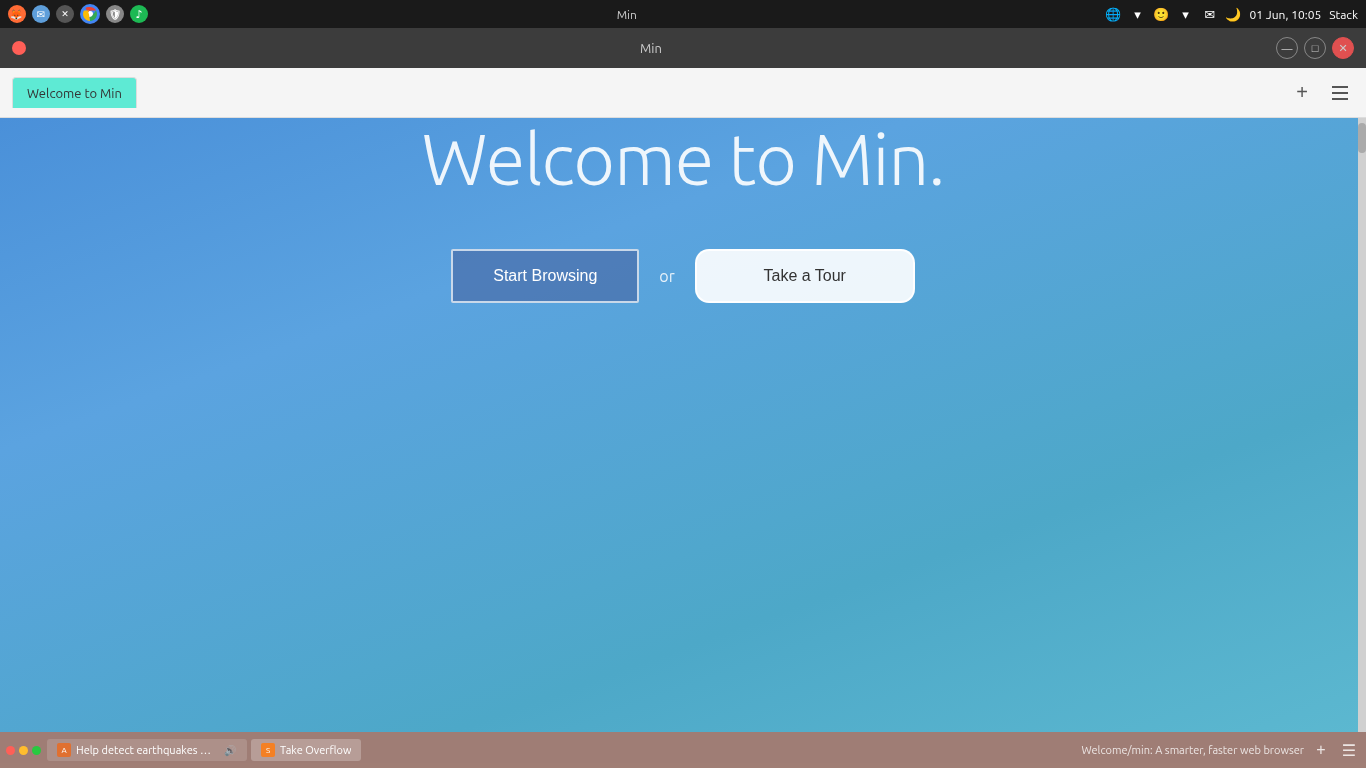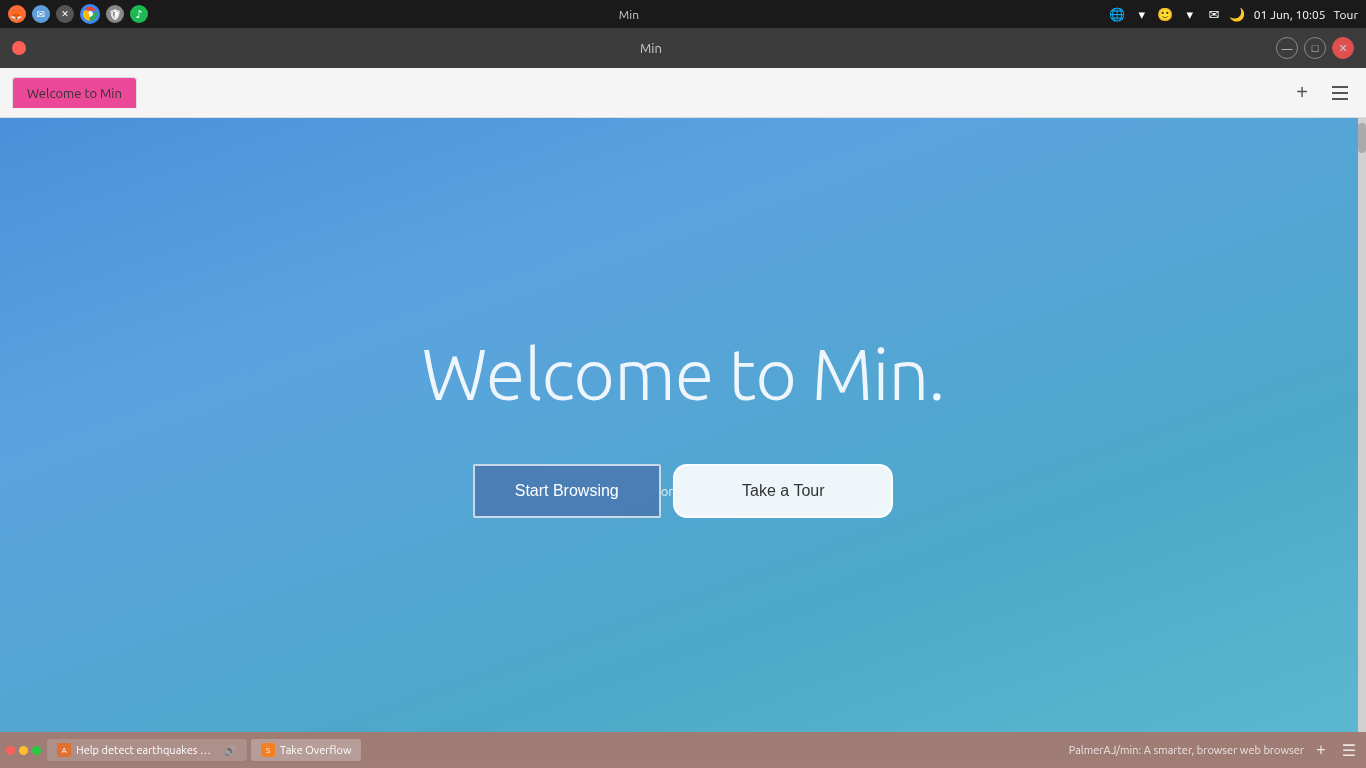--- a/index.html
+++ b/index.html
@@ -111,21 +111,21 @@
       padding: 0 12px;
       gap: 10px;
       border-bottom: 1px solid #ddd;
     }
     .tab-strip {
       display: flex;
       align-items: center;
       flex: 1;
     }
     .active-tab {
-      background: #ec4899;
+      background: #5eead4;
       border: 1px solid #ddd;
       border-bottom: none;
       padding: 8px 14px;
       border-radius: 4px 4px 0 0;
       font-size: 13px;
       color: #333;
       display: flex;
       align-items: center;
       gap: 8px;
       cursor: pointer;
@@ -168,47 +168,48 @@
       position: relative;
       overflow: hidden;
     }
     .welcome-page {
       width: 100%;
       height: 100%;
       background: linear-gradient(160deg, #4a90d9 0%, #5ba3e0 30%, #4da8c8 70%, #5cb8d0 100%);
       display: flex;
       flex-direction: column;
       align-items: center;
-      justify-content: center;
+      justify-content: flex-start;
       gap: 50px;
       position: relative;
     }
     .welcome-title {
       font-size: 72px;
       font-weight: 300;
       color: rgba(255,255,255,0.9);
       letter-spacing: -1px;
     }
     .welcome-buttons {
       display: flex;
       align-items: center;
+      gap: 20px;
     }
     .btn-start {
       padding: 16px 40px;
       background: rgba(70,100,160,0.6);
       border: 2px solid rgba(255,255,255,0.7);
       color: #ffffff;
       font-size: 16px;
       cursor: pointer;
       border-radius: 2px;
       min-width: 160px;
     }
     .btn-or {
       color: rgba(255,255,255,0.85);
-      font-size: 13px;
+      font-size: 16px;
     }
     .btn-tour {
       padding: 16px 40px;
       background: rgba(255,255,255,0.9);
       border: 2px solid rgba(255,255,255,0.9);
       color: #333;
       font-size: 16px;
       cursor: pointer;
       border-radius: 14px;
       min-width: 220px;
@@ -319,21 +320,21 @@
   </div>
   <div style="color:#ccc; font-size:12px;">Min</div>
   <div class="system-bar-right">
     <div class="sys-icon">🌐</div>
     <div class="sys-icon">▾</div>
     <div class="sys-icon">🙂</div>
     <div class="sys-icon">▾</div>
     <div class="sys-icon">✉</div>
     <div class="sys-icon">🌙</div>
     <div style="font-size:12px; color:#fff;text-align:center;">01 Jun, 10:05</div>
-    <div style="font-size:12px; color:#fff;">Tour</div>
+    <div style="font-size:12px; color:#fff;">Stack</div>
   </div>
 </div>
 
 <div class="browser-window">
 
   <div class="title-bar">
     <div class="title-bar-left">
       <div class="traffic-light"></div>
     </div>
     <div class="title-bar-title">Min</div>
@@ -383,18 +384,18 @@
     <div class="bottom-tab">
       <div class="bottom-tab-favicon" style="background:#e07030; width:14px; height:14px; border-radius:2px; display:flex; align-items:center; justify-content:center; font-size:8px; color:white; flex-shrink:0;">A</div>
       <span class="bottom-tab-title">Help detect earthquakes with your phone | Ars Te</span>
       <span style="color:rgba(255,255,255,0.6); font-size:10px; margin-left:2px;">🔊</span>
     </div>
     <div class="bottom-tab active">
       <div class="bottom-tab-favicon" style="background:#f48024; width:14px; height:14px; border-radius:2px; display:flex; align-items:center; justify-content:center; font-size:8px; color:white; flex-shrink:0;">S</div>
       <span class="bottom-tab-title">Take Overflow</span>
     </div>
     <div class="bottom-tab-strip-right">
-      <span class="bottom-tab-strip-info">PalmerAJ/min: A smarter, browser web browser</span>
+      <span class="bottom-tab-strip-info">Welcome/min: A smarter, faster web browser</span>
       <button class="bottom-strip-btn">+</button>
       <button class="bottom-strip-btn">☰</button>
     </div>
   </div>
 </div>
 
 </body></html>

